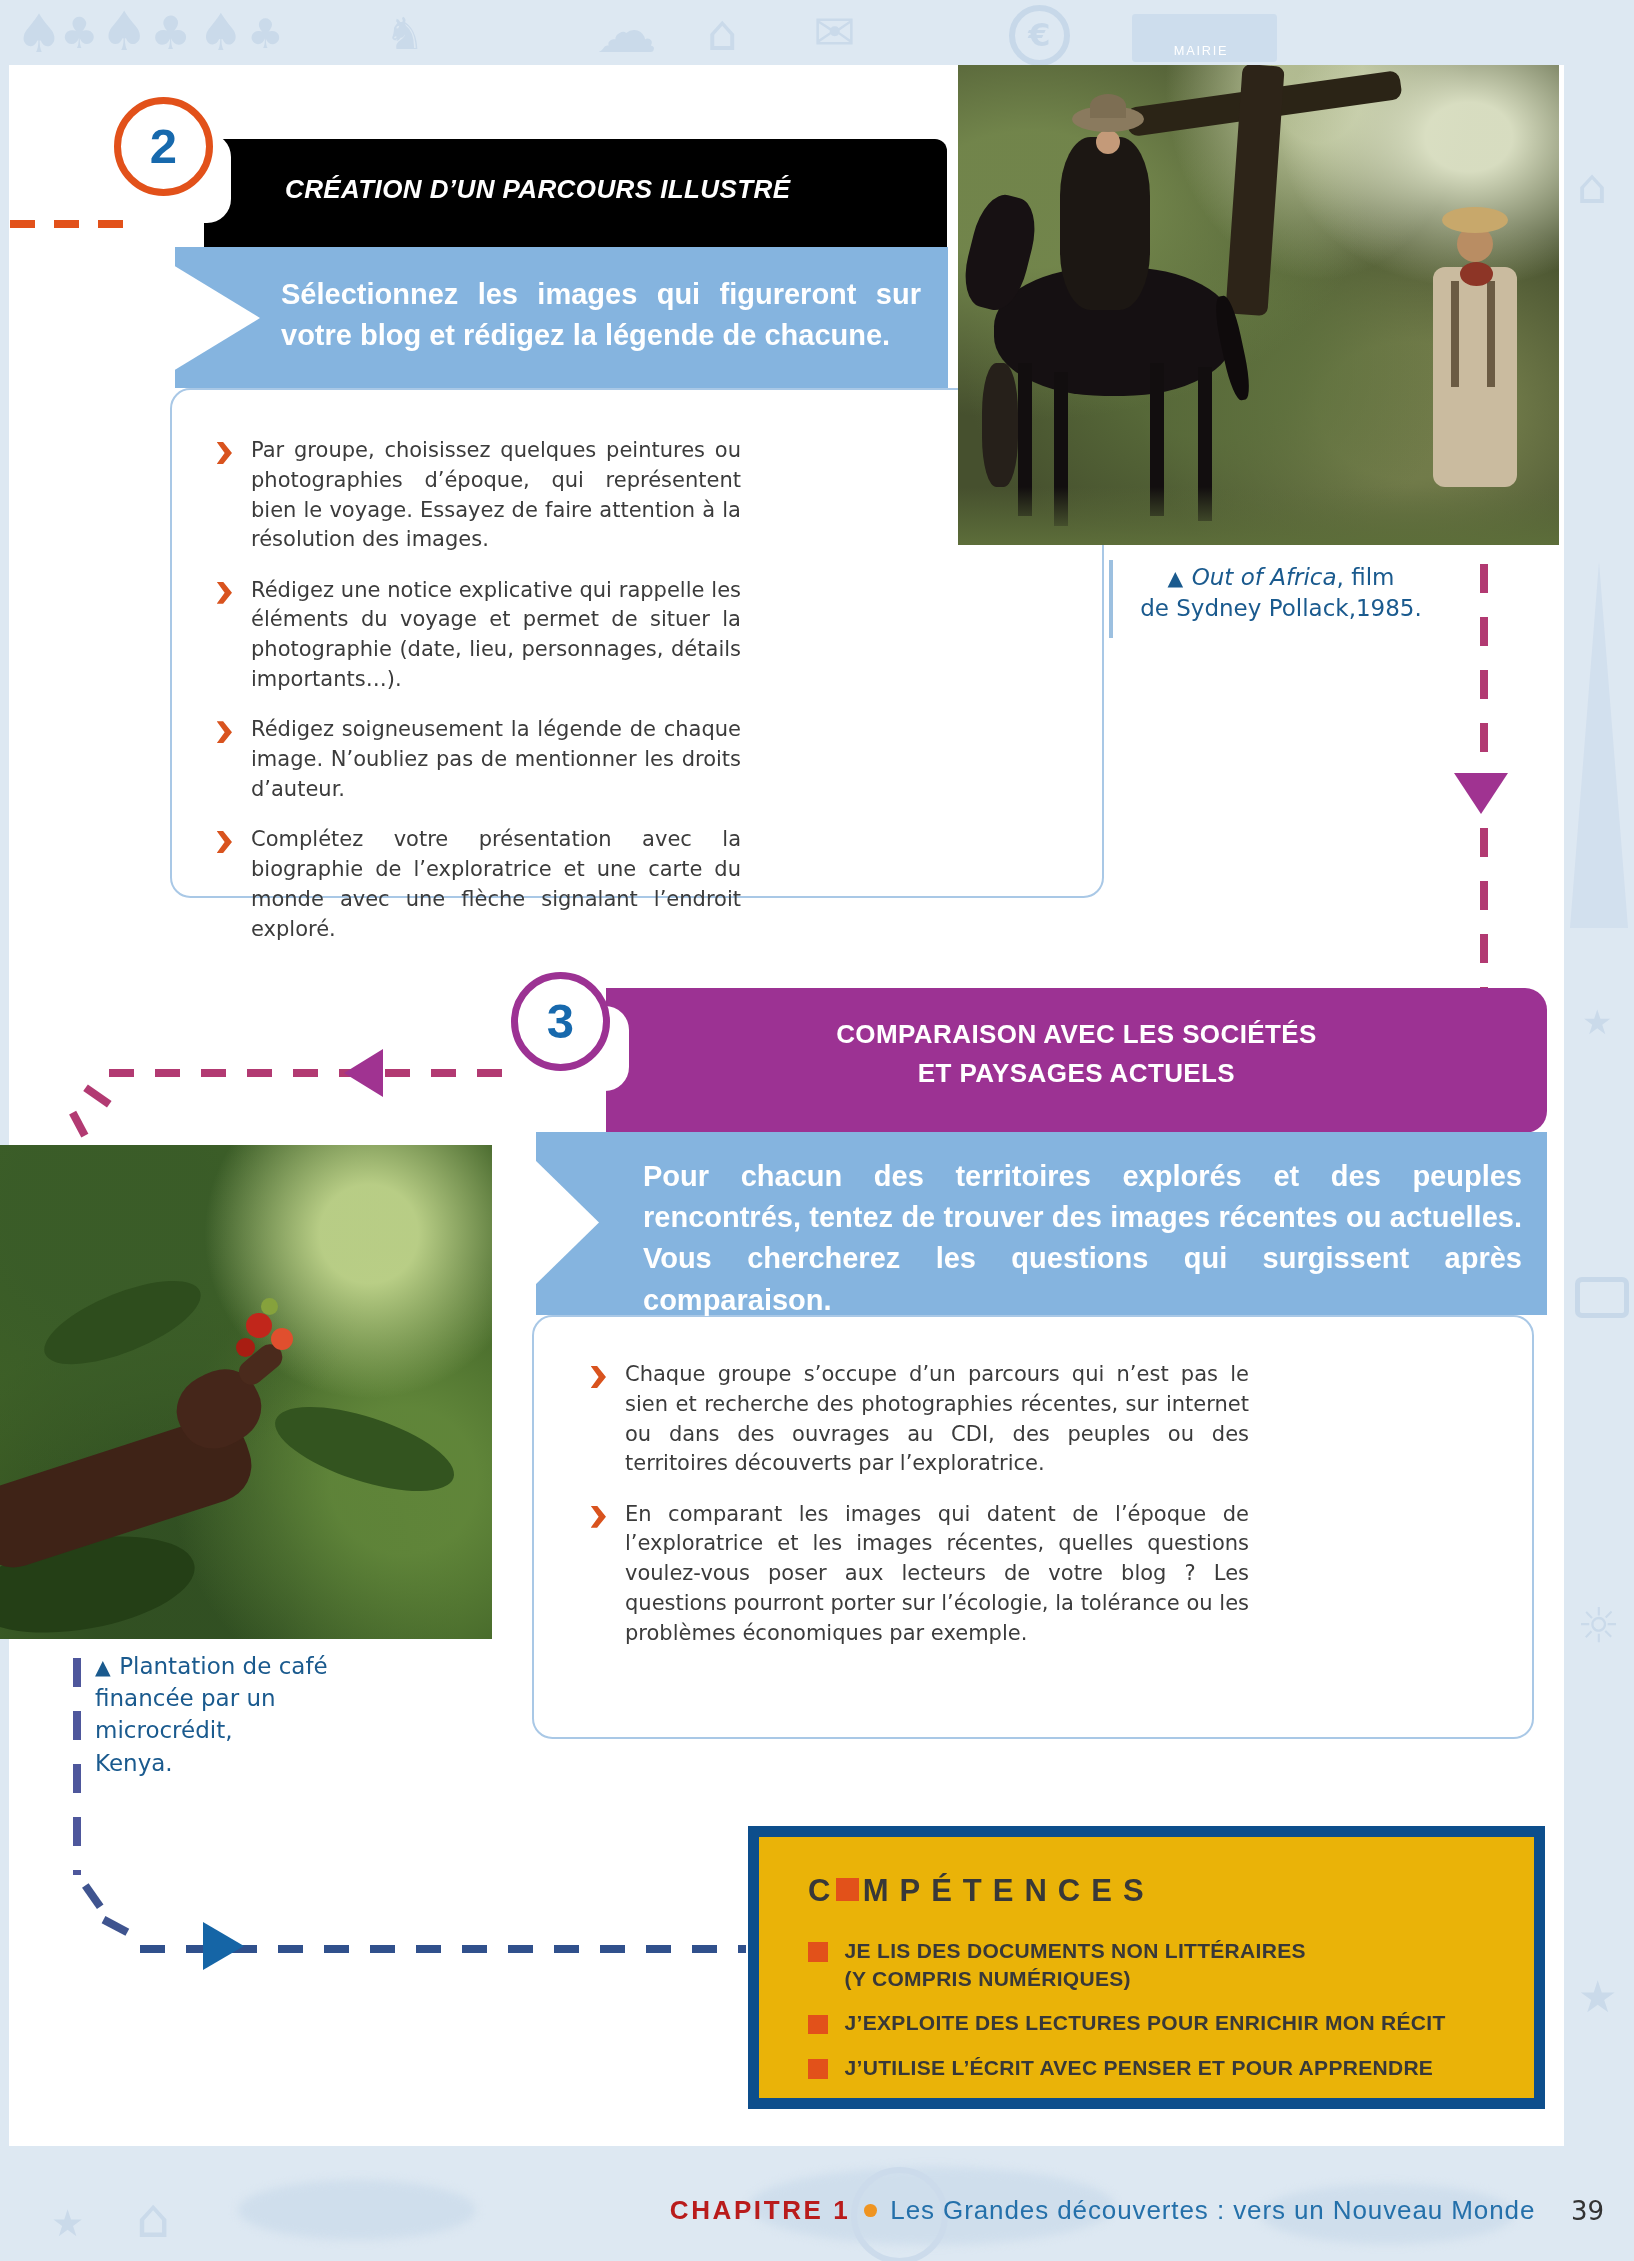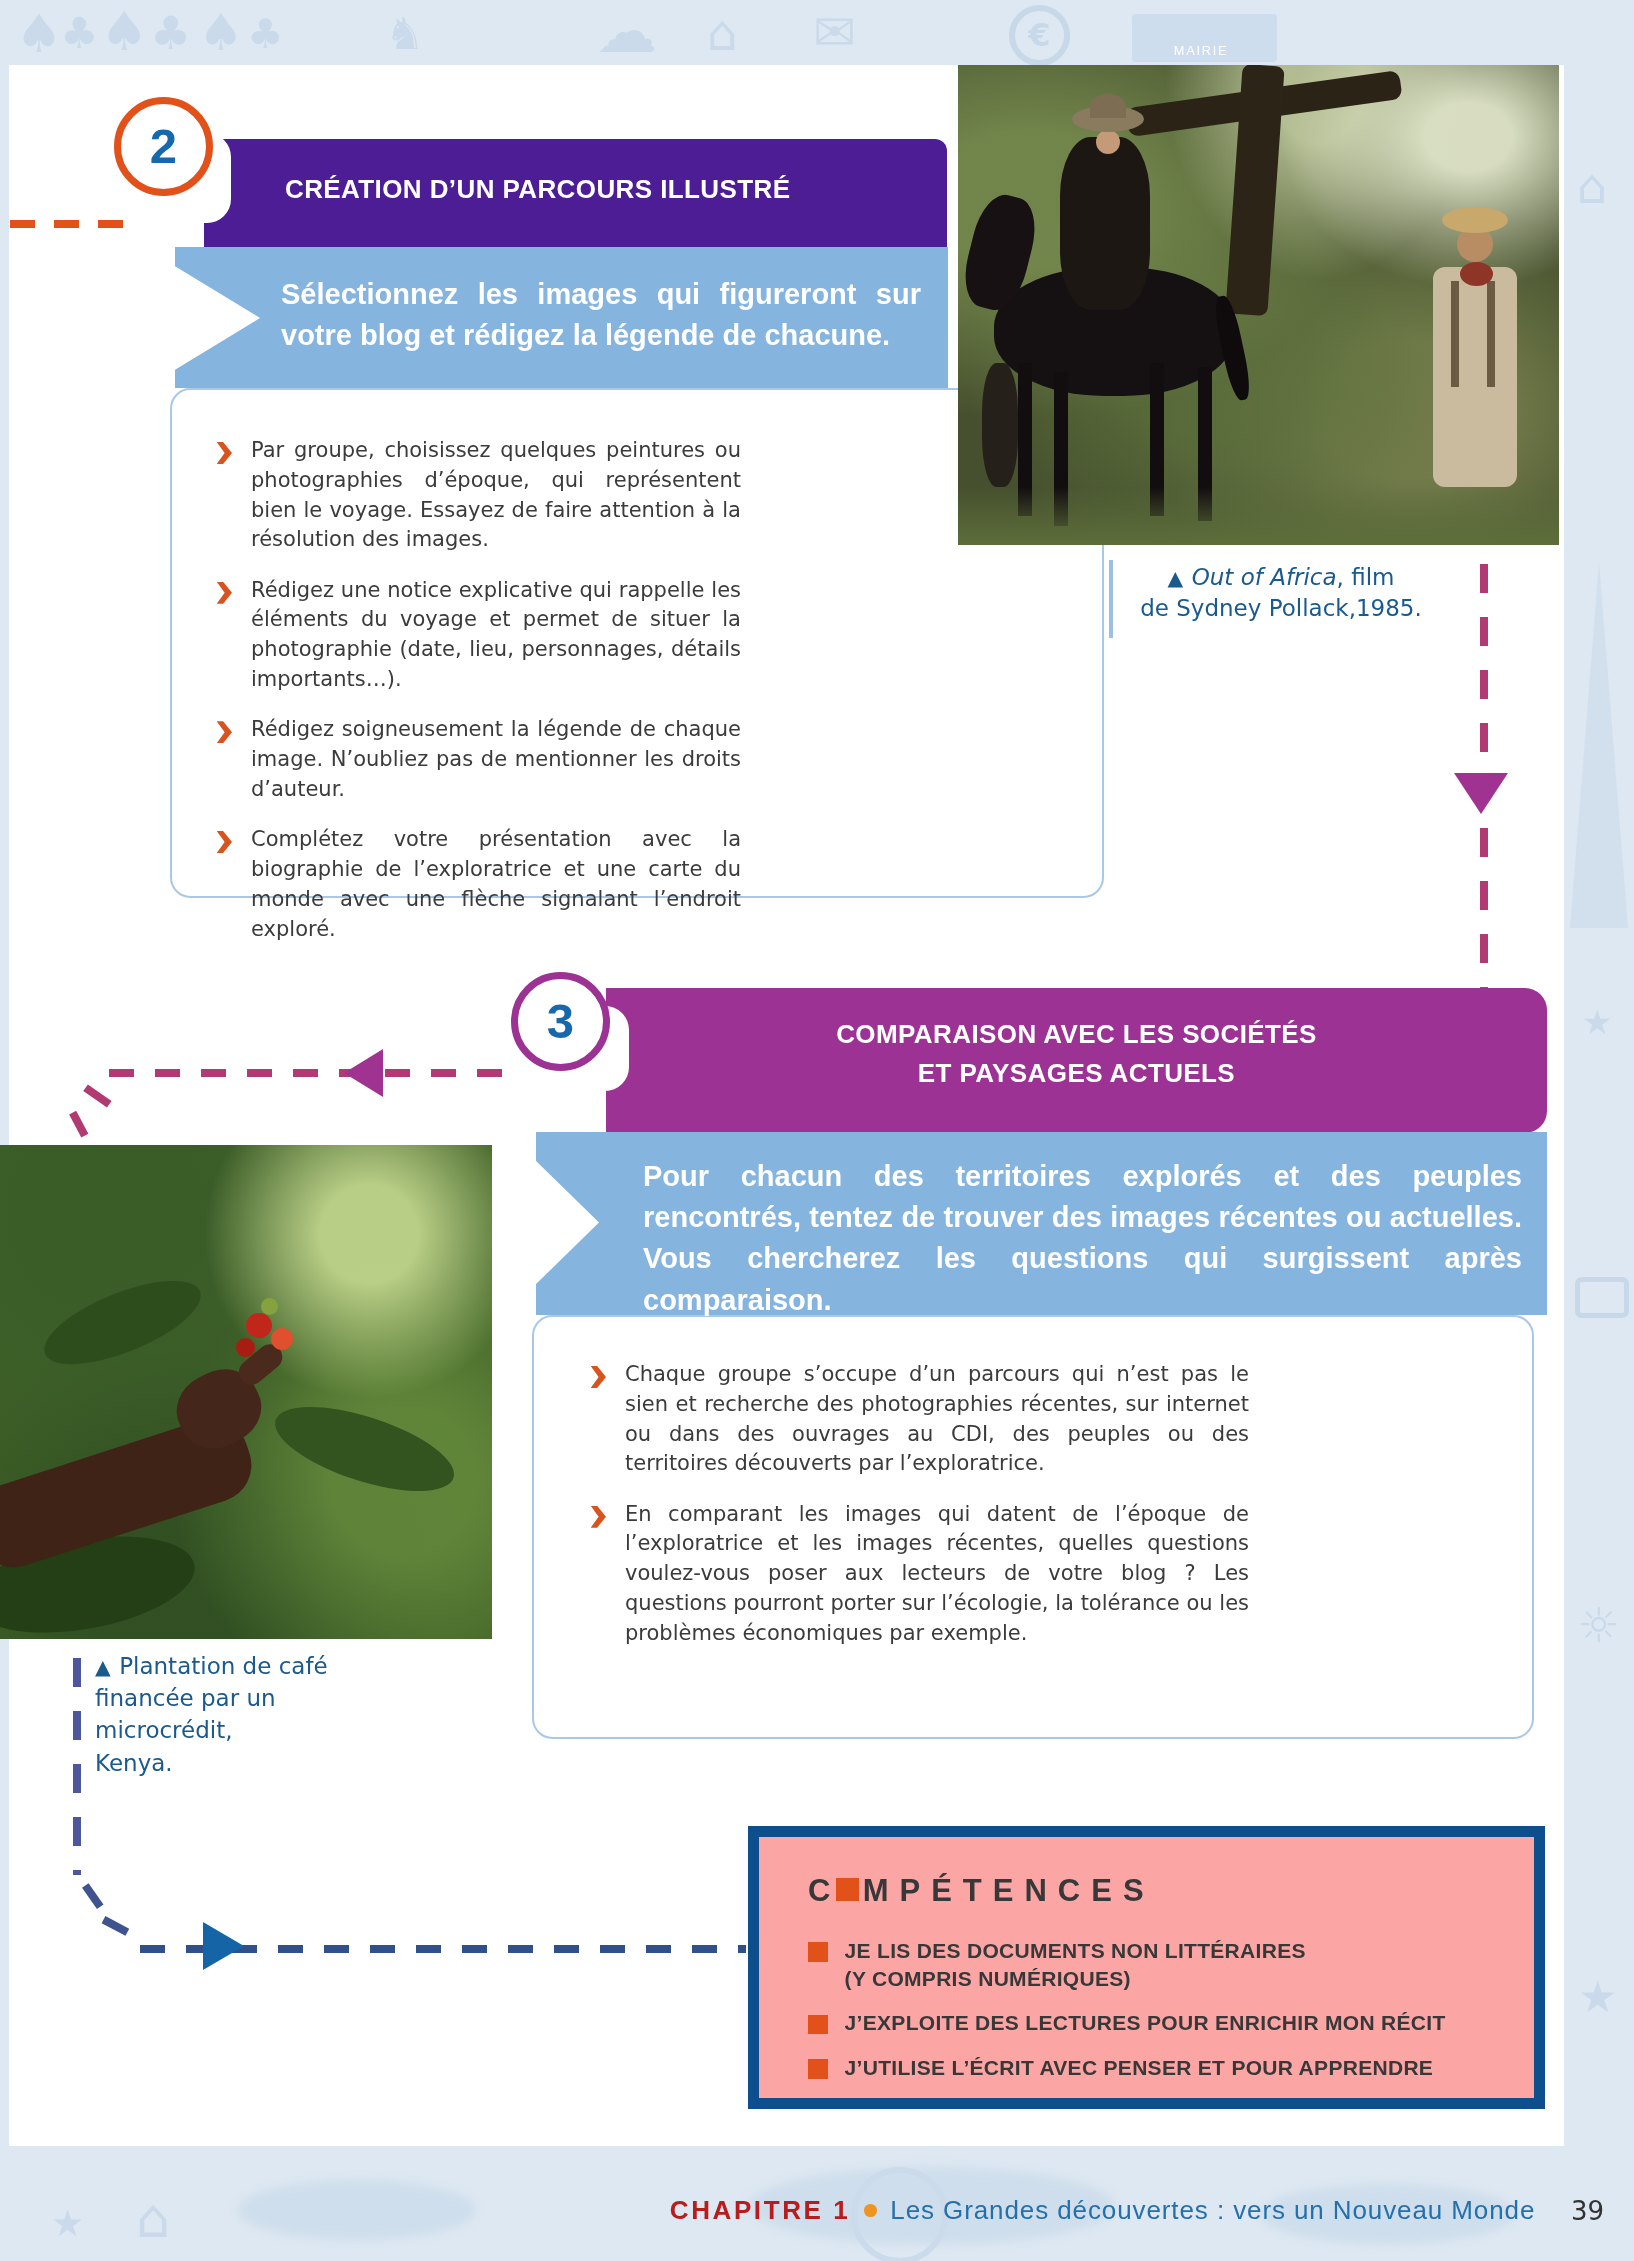--- a/index.html
+++ b/index.html
@@ -17,22 +17,22 @@
              color:#c7d8e9;font-size:32px;font-weight:bold;text-align:center;line-height:48px;}
   .eiffel{left:1570px;top:562px;width:0;height:0;border-left:29px solid transparent;
           border-right:29px solid transparent;border-bottom:366px solid #d2e0ee;}
   .bus{left:1575px;top:1277px;width:44px;height:31px;border:5.1px solid #c7d8e9;border-radius:6.8px;}
   .blob{background:#cfdeec;border-radius:50%;filter:blur(4.3px);}
   .globe{left:851px;top:2167px;width:85px;height:85px;border:6px solid #ccdbEB;border-radius:50%;}
 
   
   .dash-h-orange{left:10.2px;top:220px;width:119px;height:7.7px;
       background:repeating-linear-gradient(90deg,#e2511a 0 25.5px,transparent 25.5px 44px);}
-  .header2{left:204px;top:139px;width:743px;height:124px;background:#4c1d95;
-           border-radius:0 12px 12px 0;z-index:2;}
+  .header2{left:204px;top:139px;width:743px;height:124px;background:#000000;
+           border-radius:0 12px 12px 0;z-index:2;font-style:italic;}
   .header2 .t{position:absolute;left:81px;top:0;height:100px;line-height:100px;color:#fff;
       font-family:"Liberation Sans",sans-serif;font-weight:bold;font-size:26px;letter-spacing:0.4px;}
   .bubble{background:#ffffff;z-index:3;}
   .bubble2{left:136px;top:133px;width:95px;height:90px;border-radius:24px;}
   .numcircle{background:#ffffff;border-radius:50%;z-index:4;text-align:center;}
   .circle2{left:114px;top:97px;width:85px;height:85px;border:7.7px solid #e2511a;}
   .numcircle span{display:block;line-height:85px;font-size:49px;font-weight:bold;color:#1769ad;
                   font-family:"Liberation Sans",sans-serif;}
   .bluebox{background:#85b4df;z-index:2;}
   .bluebox2{left:175px;top:247px;width:773px;height:141px;}
@@ -135,21 +135,21 @@
   .ind-v{left:73px;top:1658px;width:7.7px;height:217px;z-index:5;
       background:repeating-linear-gradient(180deg,#4e579c 0 29px,transparent 29px 53px);}
   .ind-c1{left:80px;top:1892px;width:25.5px;height:7.7px;background:#3f548f;transform:rotate(55deg);z-index:5;}
   .ind-c2{left:102px;top:1922px;width:27px;height:7.7px;background:#3f548f;transform:rotate(28deg);z-index:5;}
   .blue-h{left:140px;top:1945px;width:606px;height:7.7px;z-index:5;
       background:repeating-linear-gradient(90deg,#30508c 0 25.5px,transparent 25.5px 46px);}
   .tri-right{left:203px;top:1922px;width:0;height:0;border-top:24px solid transparent;
              border-bottom:24px solid transparent;border-left:41px solid #1565a6;z-index:6;}
 
   
-  .compbox{left:748px;top:1826px;width:797px;height:283px;background:#fca5a5;
+  .compbox{left:748px;top:1826px;width:797px;height:283px;background:#eab308;
            border:11px solid #0d4e8c;box-sizing:border-box;z-index:2;}
   .comp-title{position:absolute;left:49px;top:36px;font-family:"Liberation Sans",sans-serif;
       font-weight:bold;font-size:31px;letter-spacing:11px;color:#383838;}
   .comp-title .osq{display:inline-block;width:23px;height:23px;background:#e2511a;margin:0 3.4px 0 -5.1px;}
   .comp-items{position:absolute;left:49px;top:100px;right:34px;}
   .comp-item{display:flex;margin-bottom:17px;}
   .comp-item .sq{flex:0 0 auto;width:19.6px;height:19.6px;background:#e2511a;margin:5.1px 17px 0 0;}
   .comp-text{font-family:"Liberation Sans",sans-serif;font-weight:bold;font-size:21px;
              line-height:1.32;color:#383838;letter-spacing:0.3px;}
   .comp-text span{display:block;}

